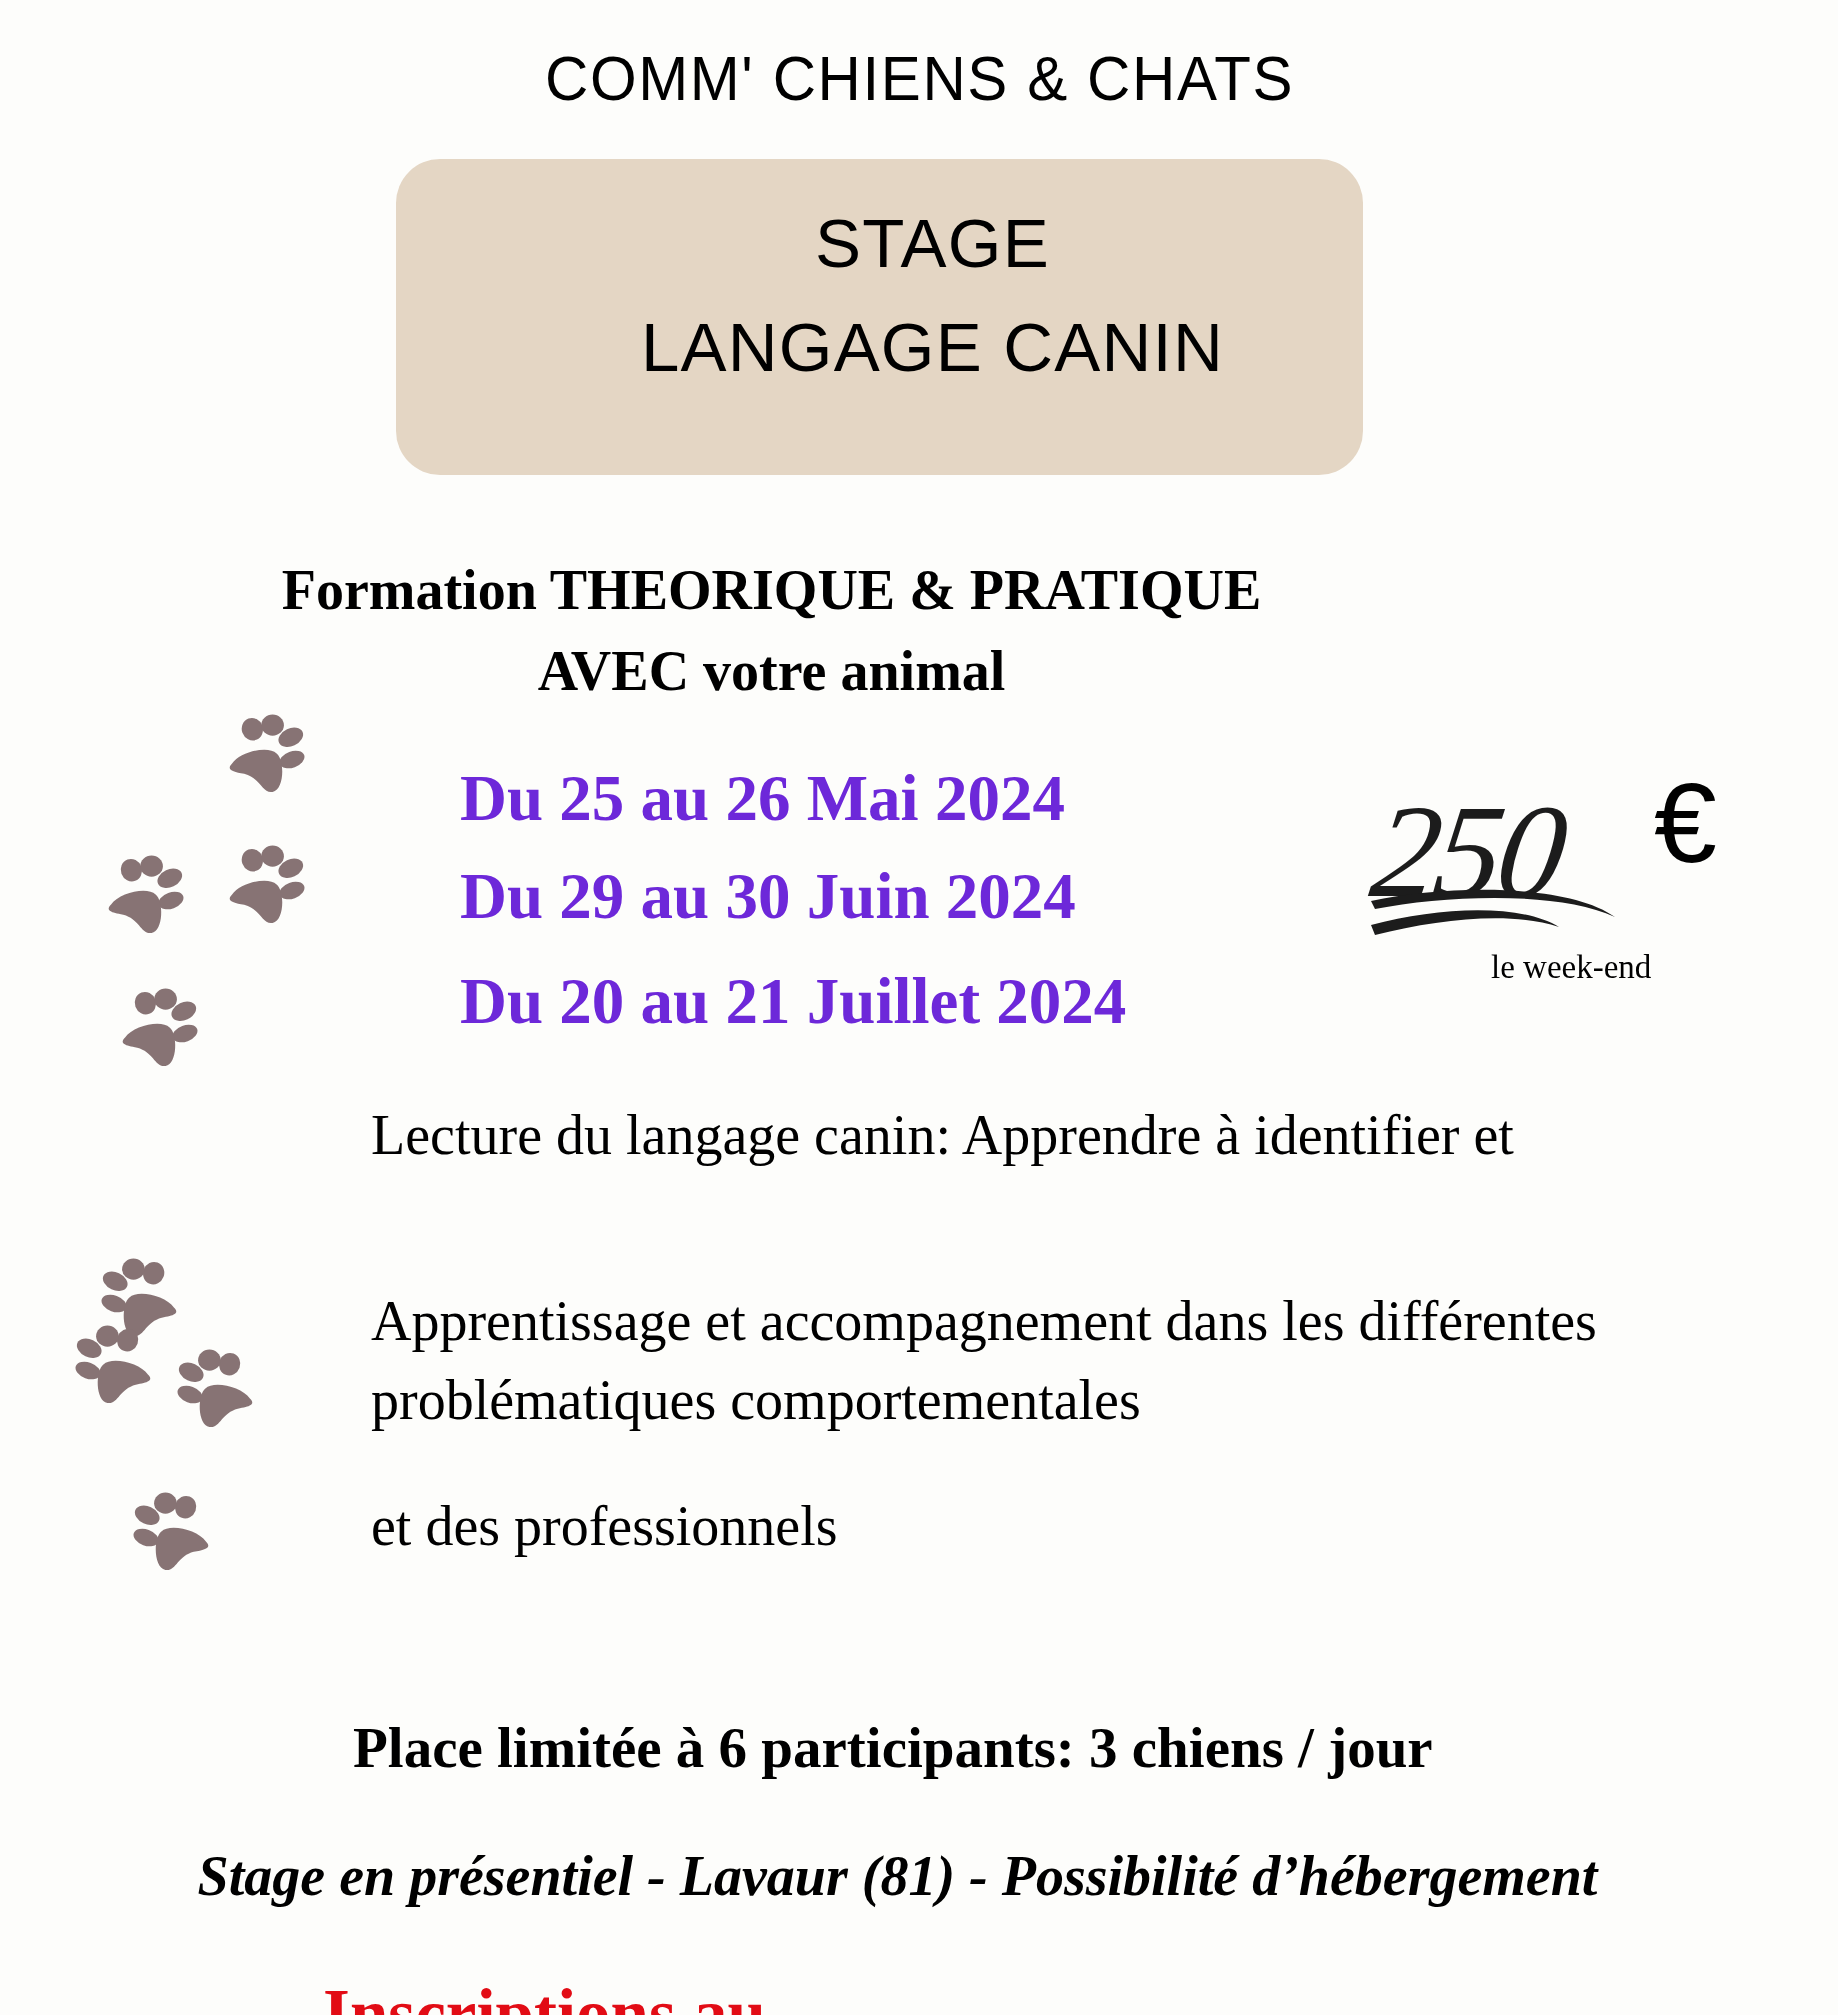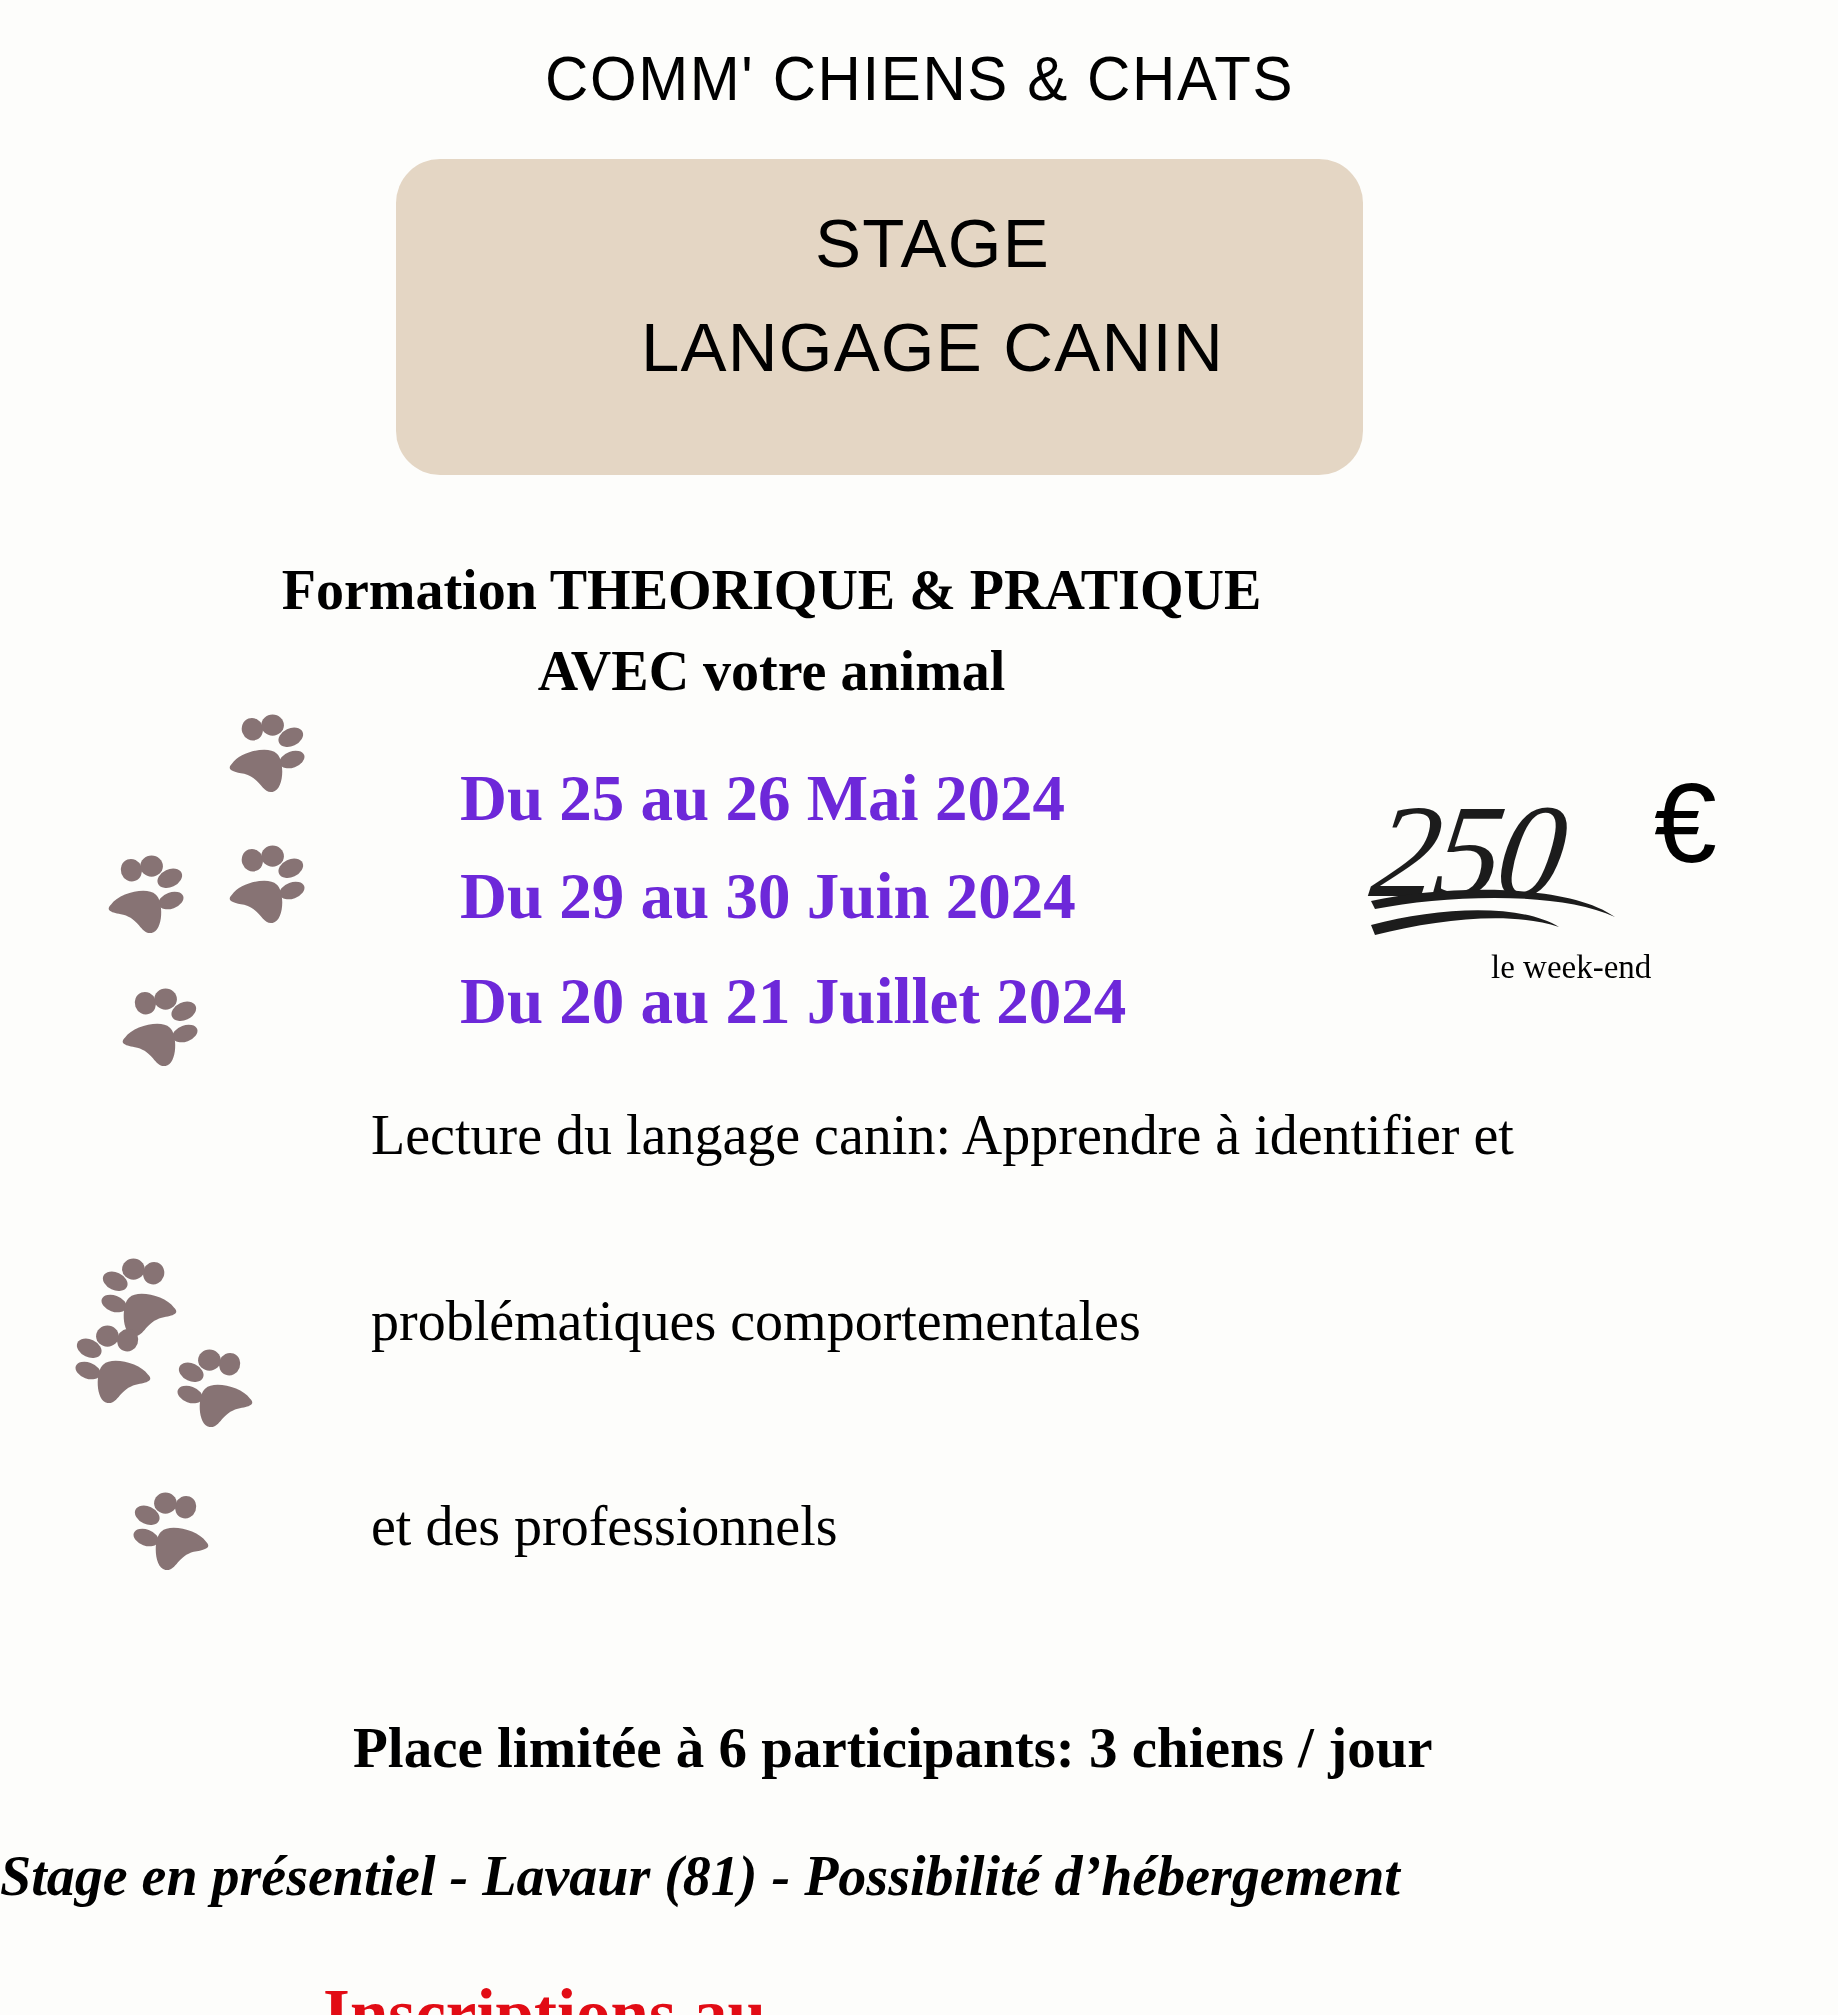--- a/index.html
+++ b/index.html
@@ -15,21 +15,21 @@
   .s2 { top: 639px; }
   .dates { left: 460px; color: #6d28d9; font-weight: bold; font-size: 65px; line-height: 1; }
   .d1 { top: 766px; } .d2 { top: 864px; } .d3 { top: 961px; margin-top: 8px; }
   .price { left: 1358px; top: 758px; width: 443px; height: 258px; }
   .price-num { left: 16px; top: 16px; font-family: "Liberation Serif", serif; font-style: italic; font-size: 133px; color: #1c1c1c; letter-spacing: -4px; transform: skewX(-8deg); }
   .euro { left: 296px; top: 0px; font-family: "Liberation Sans", sans-serif; font-size: 113px; }
   .price-sub { left: 133px; top: 191px; font-size: 33px; }
   .body-text { left: 353px; font-size: 56px; line-height: 79px; margin-left: 18px; }
   .b1 { top: 1096px; } .b2 { top: 1282px; } .b3 { top: 1487px; }
   .limit { left: 353px; top: 1715px; font-weight: bold; font-size: 57px; }
-  .location { left: 0; width: 1795px; top: 1844px; text-align: left; font-weight: bold; font-style: italic; font-size: 56px; }
+  .location { left: 0; width: 1795px; top: 1844px; text-align: center; font-weight: bold; font-style: italic; font-size: 56px; }
   .cta { left: 242px; width: 605px; text-align: center; color: #e20c15; font-weight: bold; font-size: 69px; }
   .c1 { top: 1975px; }
   .paw { width: 85px; height: 85px; }
 </style>
 </head>
 <body>
 
 <svg width="0" height="0" style="position:absolute">
   <defs>
     <g id="paw">
@@ -88,20 +88,21 @@
     <path d="M10 35 C200 -5 500 -10 620 75 C480 10 200 20 20 55 Z" fill="#1c1c1c"></path>
     <path d="M10 95 C180 50 380 40 480 100 C360 60 180 80 20 120 Z" fill="#1c1c1c"></path>
   </svg>
   <div class="abs price-sub">le week-end</div>
 </div>
 
 <div class="abs body-text b1">
   <div>Lecture du langage canin: Apprendre à identifier et</div>
 </div>
 <div class="abs body-text b2">
+  <div>Apprentissage et accompagnement dans les différentes</div>
   <div>problématiques comportementales</div>
 </div>
 <div class="abs body-text b3">
   <div>et des professionnels</div>
 </div>
 
 <div class="abs limit">Place limitée à 6 participants: 3 chiens / jour</div>
 <div class="abs location">Stage en présentiel - Lavaur (81) - Possibilité d’hébergement</div>
 
 <div class="abs cta c1">Inscriptions au</div>

